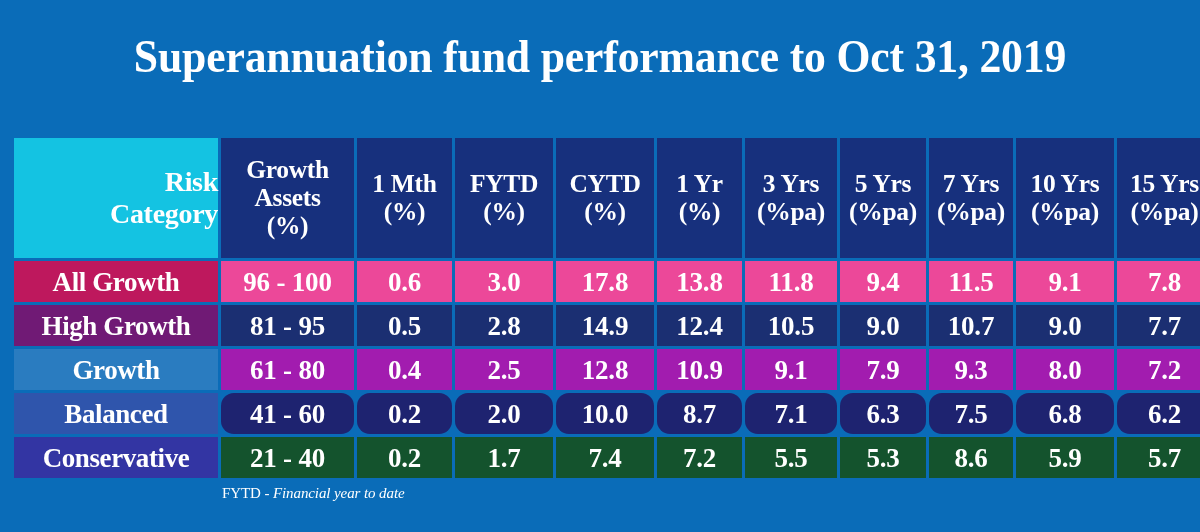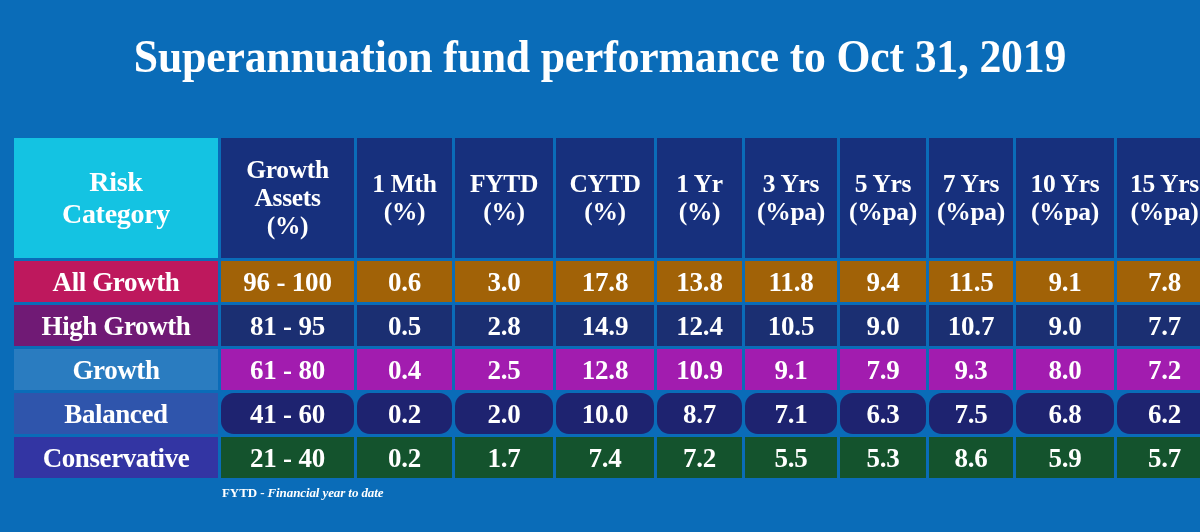--- a/index.html
+++ b/index.html
@@ -70,58 +70,59 @@
   }
   th.risk-head {
     background: #14c3e2;
     text-align: left;
     padding-left: 16px;
     font-size: 28px;
     line-height: 32px;
   }
   th.risk-head .hl {
     display: block;
+    text-align: right;
   }
 
   
   tbody tr { height: 41px; }
   tbody td {
     height: 38px;
     font-size: 27px;
     line-height: 38px;
     letter-spacing: -0.2px;
   }
   td.rowlabel {
     text-align: left;
     padding-left: 14px;
     font-size: 27px;
     letter-spacing: -0.4px;
   }
 
   
   tr.r1 td.rowlabel { background: #be185d; }
-  tr.r1 td.val      { background: #a16207; }
+  tr.r1 td.val      { background: #ec4899; }
   tr.r2 td.rowlabel { background: #701a75; }
   tr.r2 td.val      { background: #1b2f72; }
   tr.r3 td.rowlabel { background: #2a7cc0; }
   tr.r3 td.val      { background: #a21caf; }
   tr.r4 td.rowlabel { background: #2f55ac; }
   tr.r4 td.val      { background: #1e2370; border-radius: 13px; }
   tr.r5 td.rowlabel { background: #3335a3; }
   tr.r5 td.val      { background: #14532d; }
 
   
   #footnote {
     position: absolute;
     left: 222px;
     top: 482px;
     color: #ffffff;
-    font-size: 13px;
+    font-size: 15px;
     line-height: 22px;
-    font-weight: bold;
+    font-weight: normal;
     letter-spacing: -0.1px;
   }
   #footnote .abbr { font-style: normal; }
   #footnote .desc { font-style: italic; }
   #footnote .fn-line { white-space: nowrap; }
 </style>
 </head>
 <body>
 
 <div id="page">

